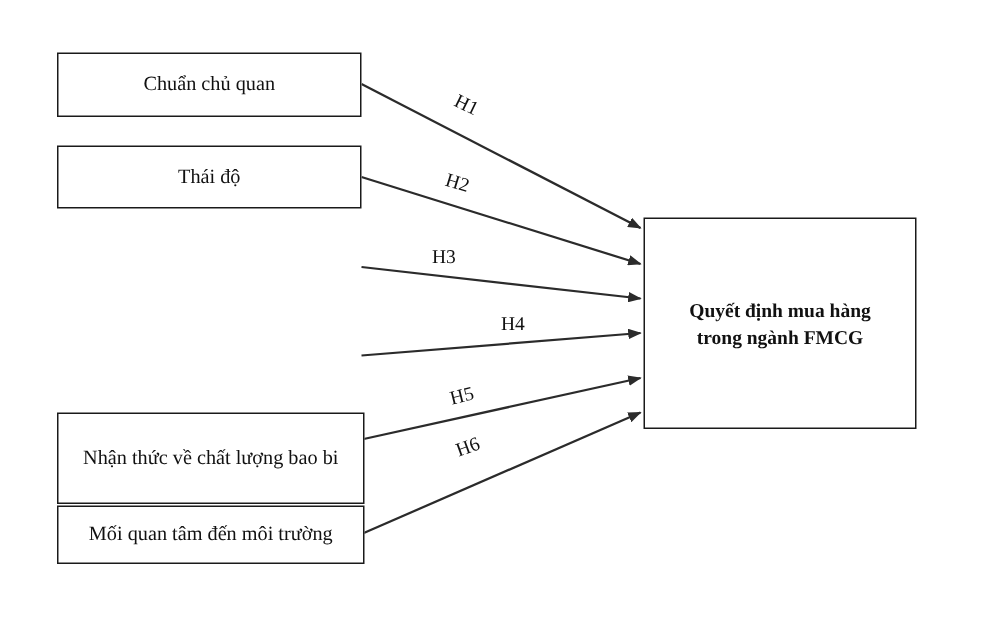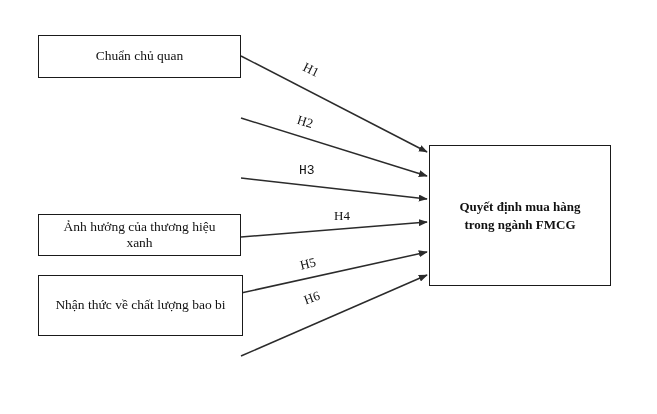--- a/index.html
+++ b/index.html
@@ -71,42 +71,44 @@
     <line x1="241" y1="178" x2="427" y2="199" stroke="#2b2b2b" stroke-width="1.5" marker-end="url(#arrowhead)"></line>
     <line x1="241" y1="237" x2="427" y2="222" stroke="#2b2b2b" stroke-width="1.5" marker-end="url(#arrowhead)"></line>
     <line x1="241" y1="293" x2="427" y2="252" stroke="#2b2b2b" stroke-width="1.5" marker-end="url(#arrowhead)"></line>
     <line x1="241" y1="356" x2="427" y2="275" stroke="#2b2b2b" stroke-width="1.5" marker-end="url(#arrowhead)"></line>
   </svg>
 
   <div class="node-box" style="left:38px; top:35px; width:203px; height:43px;">
     <span class="node-label">Chuẩn chủ quan</span>
   </div>
 
+  <div class="node-box" style="left:38px; top:97px; width:203px; height:42px;">
+    <span class="node-label">Thái độ</span>
+  </div>
 
 
-  <div class="node-box" style="left:38px; top:214px; width:203px; height:42px;">
-    <span class="node-label">Ảnh hưởng của thương hiệu
-xanh</span>
-  </div>
 
   <div class="node-box" style="left:38px; top:275px; width:205px; height:61px;">
     <span class="node-label">Nhận thức về chất lượng bao bi</span>
   </div>
 
+  <div class="node-box" style="left:38px; top:337px; width:205px; height:39px;">
+    <span class="node-label">Mối quan tâm đến môi trường</span>
+  </div>
 
   <div class="node-box outcome-box" style="left:429px; top:145px; width:182px; height:141px;">
     <span class="node-label">Quyết định mua hàng
 trong ngành FMCG</span>
   </div>
 
   <div class="edge-label" style="left:303px; top:62px; transform: rotate(26deg);">H1</div>
 
   <div class="edge-label" style="left:297px; top:114px; transform: rotate(17deg);">H2</div>
 
-  <div class="edge-label" style="left:299px; top:163px; transform: rotate(0deg); font-family: Liberation Mono, monospace;">H3</div>
+  <div class="edge-label" style="left:288px; top:163px; transform: rotate(0deg);">H3</div>
 
   <div class="edge-label" style="left:296px; top:208px; transform: rotate(0deg); margin-left: 38px;">H4</div>
 
   <div class="edge-label" style="left:300px; top:256px; transform: rotate(-14deg);">H5</div>
 
   <div class="edge-label" style="left:304px; top:290px; transform: rotate(-20deg);">H6</div>
 
 </div>
 
 </body></html>

